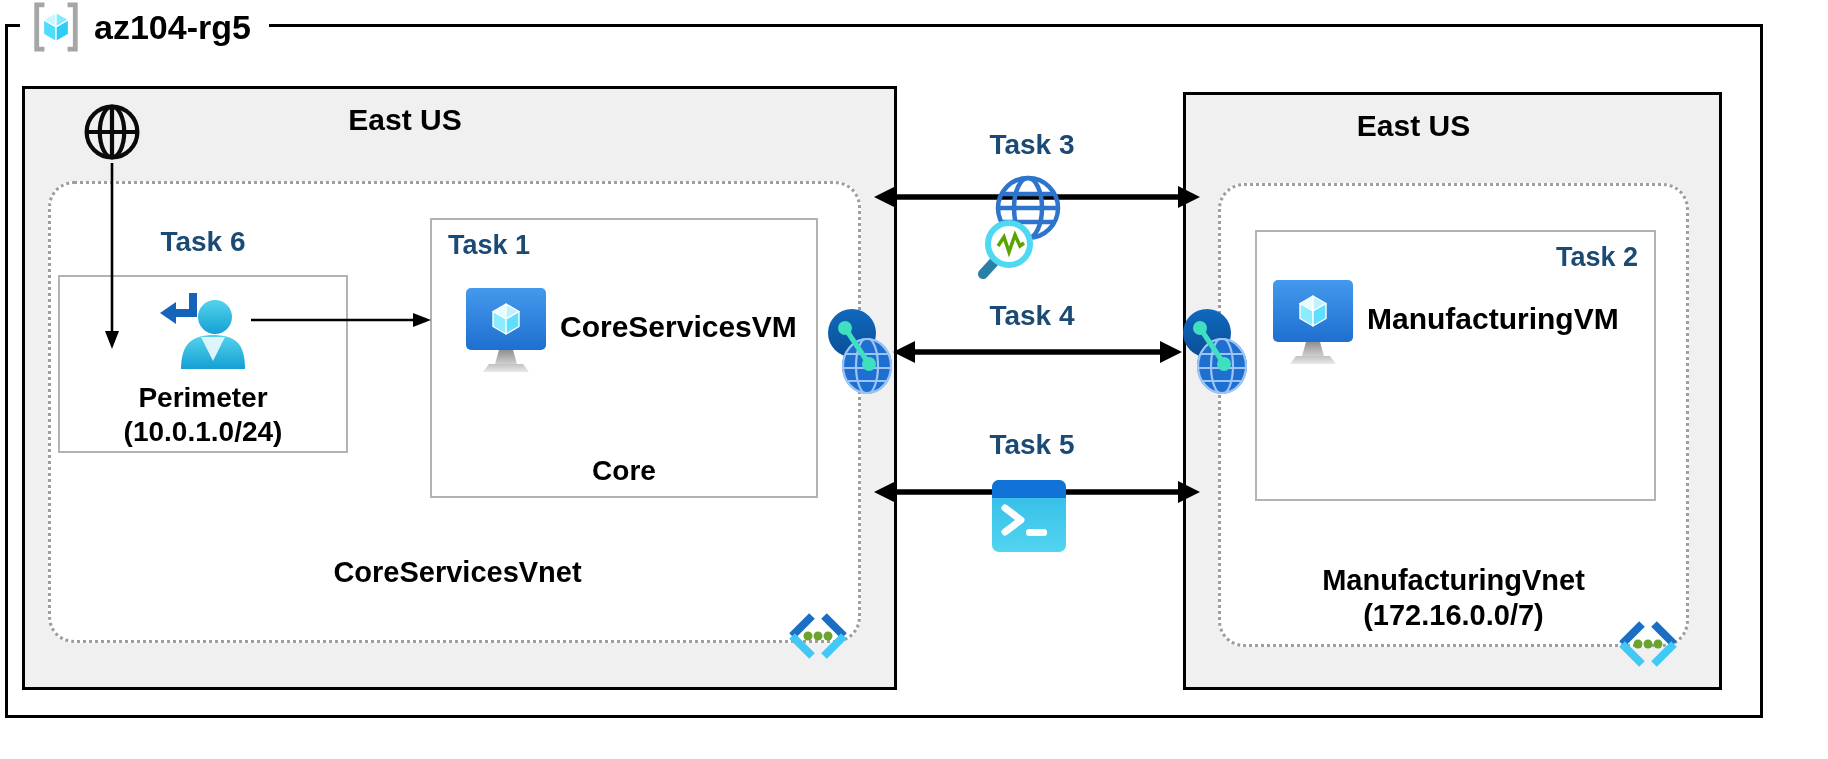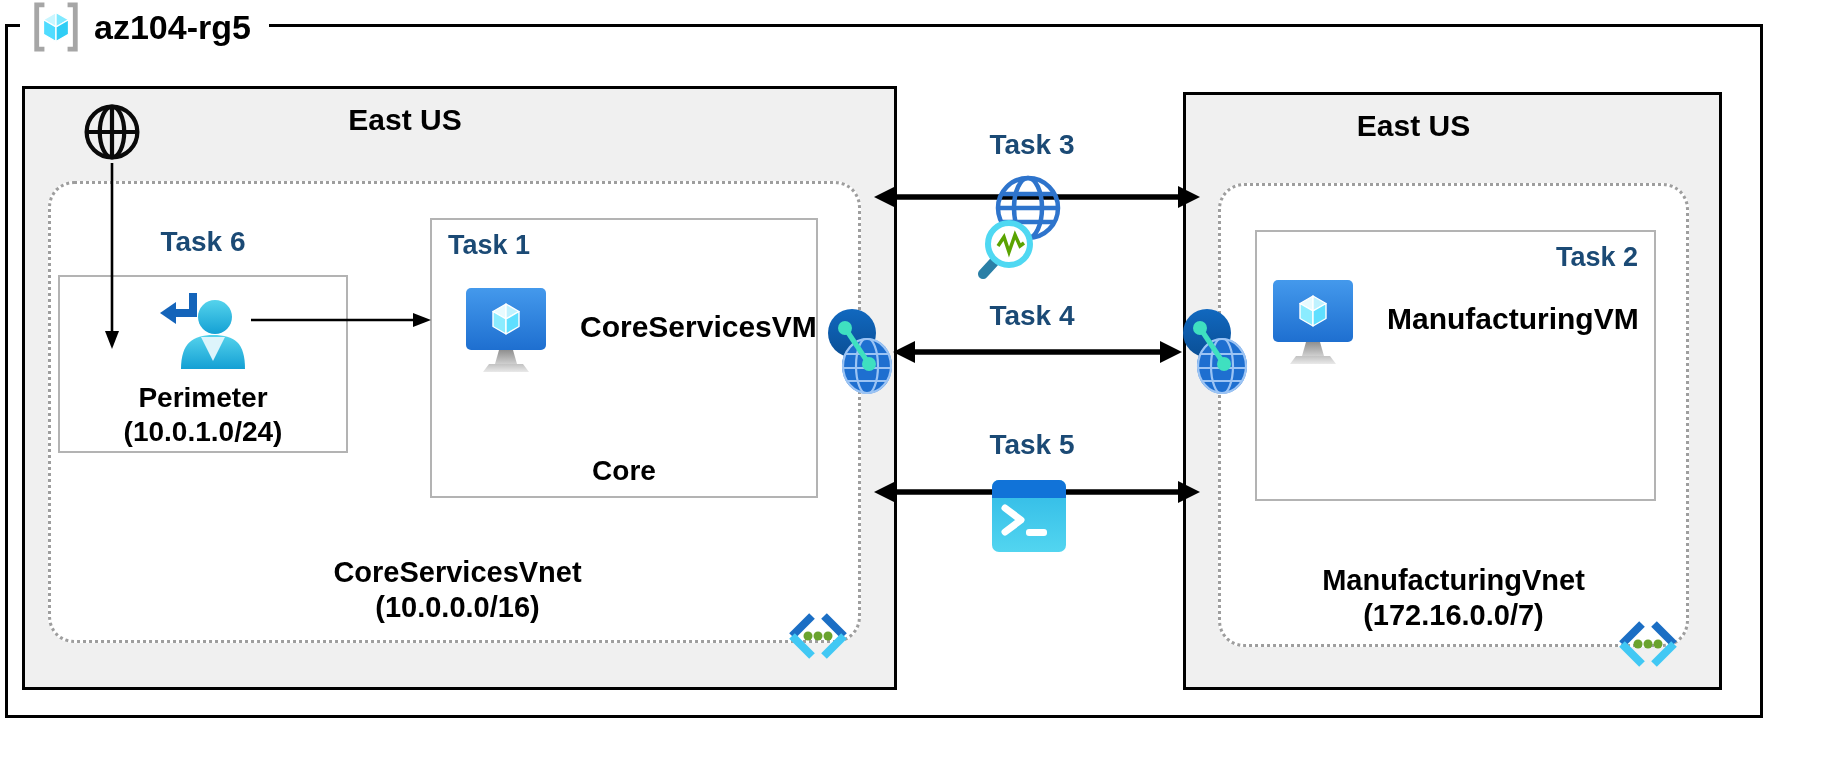--- a/index.html
+++ b/index.html
@@ -32,21 +32,21 @@
   .perimeter-box { left:33px; top:186px; width:290px; height:178px;
                    display:flex; flex-direction:column; align-items:center; padding-top:10px; }
   .task1-box { left:405px; top:129px; width:388px; height:280px; }
   .task2-box { left:69px;  top:135px; width:401px; height:271px; }
 
   .task-label { color:#1B4A75; font-size:27px; }
   .box-task-label-left  { position:absolute; top:10px; left:16px; }
   .box-task-label-right { position:absolute; top:10px; right:16px; }
   .float-task { position:absolute; width:170px; text-align:center; color:#1B4A75; font-size:28px; }
 
-  .vm-row { position:absolute; display:flex; align-items:center; gap:32px; font-size:30px; }
+  .vm-row { position:absolute; display:flex; align-items:center; gap:12px; font-size:30px; }
   .vm-row .vm-name { margin-top:-14px; }
   .subnet-caption { position:absolute; left:0; right:0; bottom:8px; text-align:center;
                     font-size:28px; line-height:34px; }
   .small-caption { text-align:center; font-size:28px; line-height:34px; margin-top:6px; }
   .vnet-caption { position:absolute; text-align:center; font-size:29px; line-height:35px; }
   .region-left  .vnet-caption { left:23px; width:813px; top:466px;padding-left:6px; }
   .region-right .vnet-caption { left:32px; width:471px; top:468px; }
   .cap-line { display:block; }
 
   .vnet-icon-left  { position:absolute; left:761px; top:521px; }
@@ -151,21 +151,20 @@
       <polygon points="2,168 16,168 9,186" fill="#000"></polygon>
     </svg>
 
     <svg class="arrow-right-pos" width="180" height="16" viewBox="0 0 180 16">
       <line x1="0" y1="8" x2="164" y2="8" stroke="#000" stroke-width="2.6"></line>
       <polygon points="162,1 162,15 180,8" fill="#000"></polygon>
     </svg>
 
     <div class="vnet-caption">
       <span class="cap-line">CoreServicesVnet</span>
-      <span class="cap-line">(10.0.0.0/16)</span>
     </div>
 
     <svg class="vnet-icon-left" width="64" height="52" viewBox="0 0 64 52">
       <path d="M26 6 L6 26" stroke="#1b6ec4" stroke-width="8" fill="none"></path>
       <path d="M6 26 L26 46" stroke="#41c8f4" stroke-width="8" fill="none"></path>
       <path d="M38 6 L58 26" stroke="#1b6ec4" stroke-width="8" fill="none"></path>
       <path d="M58 26 L38 46" stroke="#41c8f4" stroke-width="8" fill="none"></path>
       <circle cx="22" cy="26" r="4.5" fill="#6aa32d"></circle>
       <circle cx="32" cy="26" r="4.5" fill="#6aa32d"></circle>
       <circle cx="42" cy="26" r="4.5" fill="#6aa32d"></circle>

